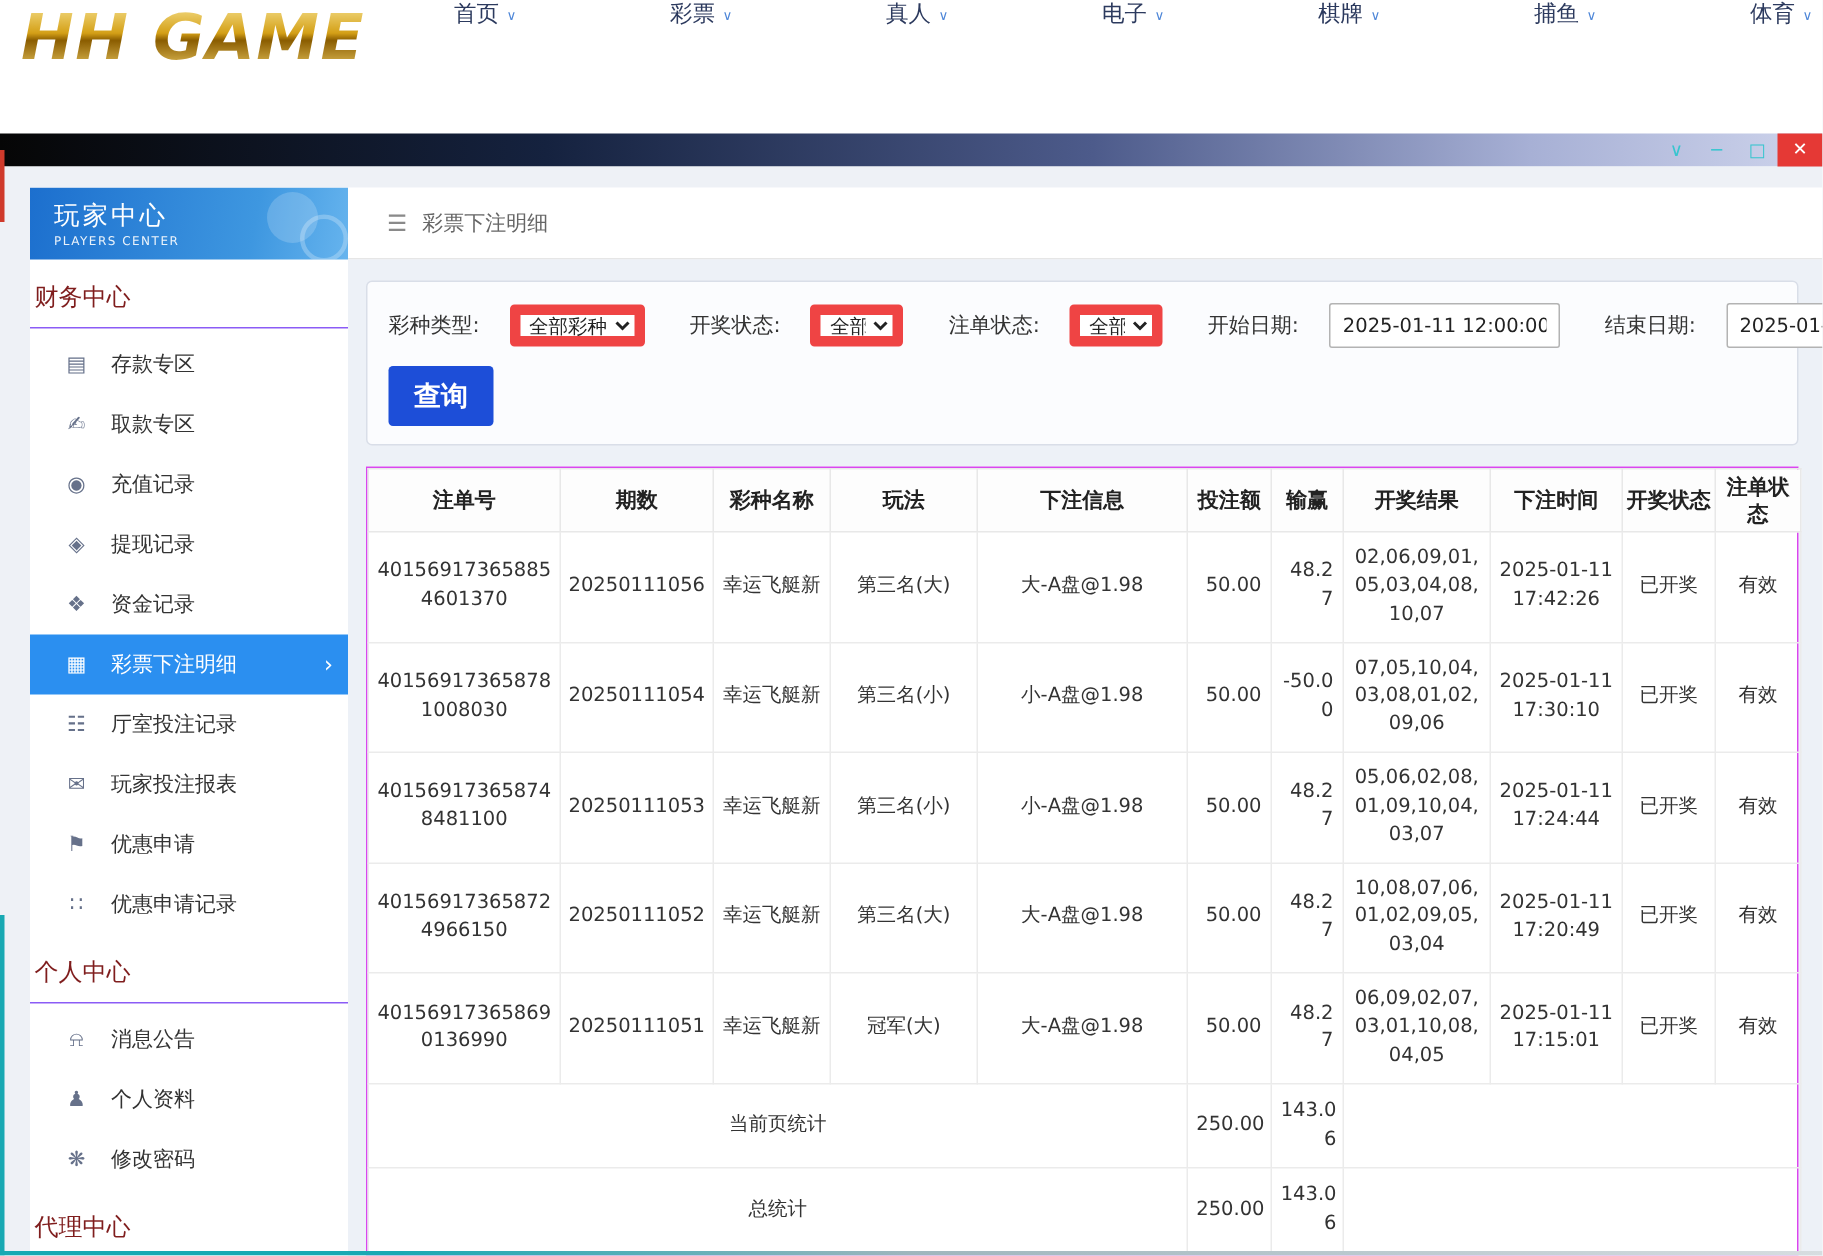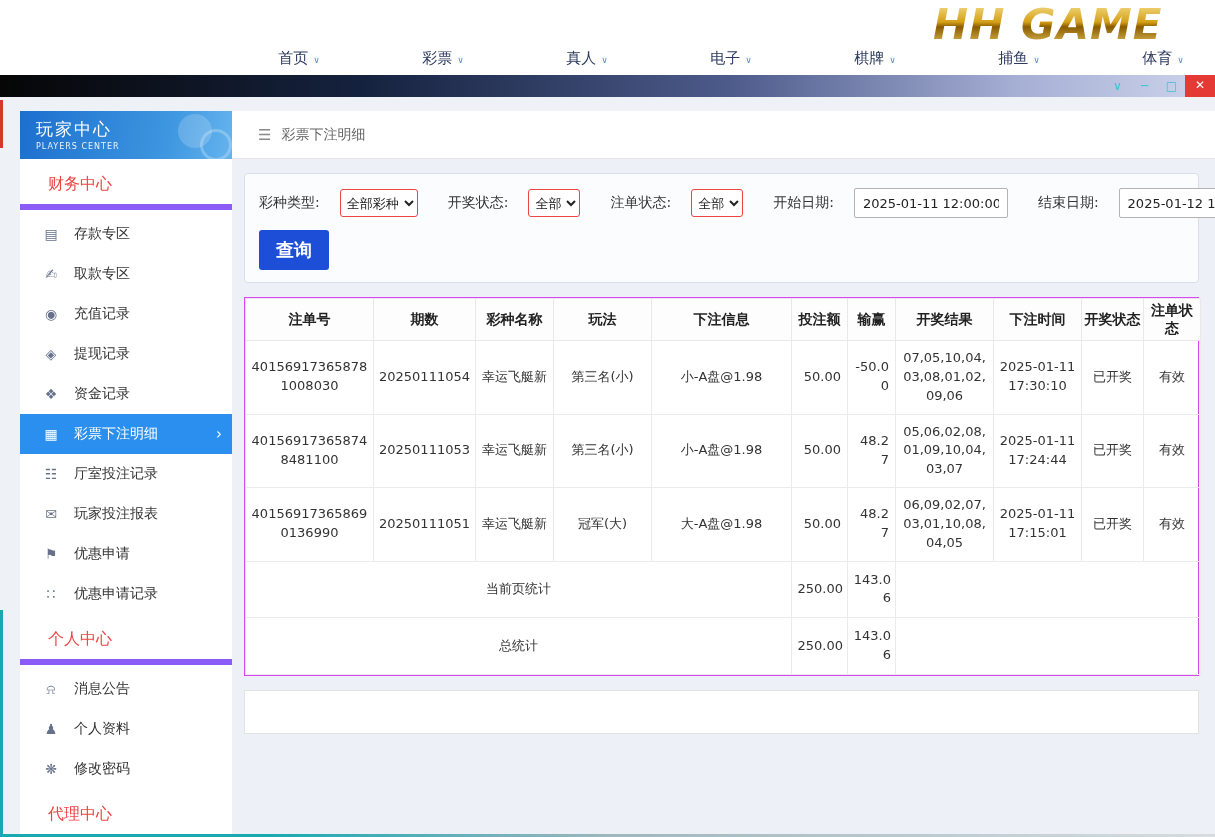--- a/index.html
+++ b/index.html
@@ -3,21 +3,21 @@
 <meta charset="utf-8">
 <style>
   * { margin:0; padding:0; box-sizing:border-box; }
   html,body { width:1215px; height:837px; }
   body {
     font-family:"DejaVu Sans","Liberation Sans",sans-serif;
     background:#fff; overflow:hidden; position:relative;
   }
 
   
-  .top-header { height:75px; background:#fff; display:flex; align-items:flex-end;flex-direction:column; }
+  .top-header { height:89px; background:#fff; display:flex; align-items:flex-start; }
   .logo {
     margin-left:14px; width:282px; font-size:42px; font-weight:bold; font-style:italic;
     letter-spacing:1px; color:#c9a01f;
     background:linear-gradient(180deg,#f9e79a 0%,#d4a017 45%,#8a5c00 55%,#f0cf66 100%);
     -webkit-background-clip:text; background-clip:text; -webkit-text-fill-color:transparent;
     cursor:pointer; white-space:nowrap;
   }
   .top-nav { display:flex; margin-left:28px;gap:40px; }
   .nav-item {
     width:104px; display:flex; align-items:center; justify-content:center; gap:5px;
@@ -39,40 +39,40 @@
   
   .sidebar { width:212px; background:#fff; display:flex; flex-direction:column; overflow:hidden; }
   .sidebar-header {
     flex:0 0 48px; color:#fff; padding:7px 0 0 16px; position:relative; overflow:hidden;
     background:linear-gradient(100deg,#1c6fce 0%,#3e97e0 70%,#66b4ee 100%);
   }
   .sidebar-header::before { content:""; position:absolute; right:20px; top:3px; width:34px; height:34px; border-radius:50%; background:rgba(255,255,255,.18); }
   .sidebar-header::after  { content:""; position:absolute; right:0;  top:18px; width:26px; height:26px; border-radius:50%; border:3px solid rgba(255,255,255,.25); }
   .sb-title { font-size:17px; font-weight:normal; letter-spacing:2px; }
   .sb-sub { font-size:8px; letter-spacing:1px; opacity:.9; margin-top:1px; }
-  .sb-section-title { font-size:16px; color:#ef4444; padding:15px 0 9px 28px; border-bottom:6px solid #8b5cf6; margin-bottom:4px; }
+  .sb-section-title { font-size:16px; color:#7f1d1d; padding:15px 0 9px 3px; border-bottom:1px solid #8b5cf6; margin-bottom:4px; }
   .sb-item { flex:0 0 40px; display:flex; align-items:center; gap:14px; padding:0 10px 0 22px; font-size:14px; color:#333; cursor:pointer; }
   .sb-icon { width:18px; text-align:center; color:#66718a; font-size:14px; }
   .sb-item.active { background:#2b8ff0; color:#fff; }
   .sb-item.active .sb-icon { color:#fff; }
   .sb-arrow { margin-left:auto; font-size:15px; display:none; }
   .sb-item.active .sb-arrow { display:block; }
 
   
   .main { flex:1; min-width:0; display:flex; flex-direction:column; }
   .breadcrumb { height:48px; background:#fff; border-bottom:1px solid #e6e6e6; display:flex; align-items:center; gap:10px; padding-left:26px; font-size:14px; color:#666; }
   .bc-icon { color:#8a8a8a; font-size:15px; cursor:pointer; }
   .content { flex:1; background:#edf1f7; padding:14px 16px 0 12px; overflow:hidden; }
 
   
   .filter-card { background:#fbfcfe; border:1px solid #d9dee8; border-radius:4px; padding:14px 14px 12px; }
   .filter-row { display:flex; align-items:center; gap:20px; font-size:14px; color:#333; }
   .filter-label { margin-left:10px; white-space:nowrap; }
   .filter-label.first { margin-left:0; }
-  select { height:28px; border:1px solid #ef4444; border-radius:3px; background:#fff; font-size:13px; font-family:inherit; padding:0 2px; color:#222; cursor:pointer; }
+  select { height:28px; border:7px solid #ef4444; border-radius:3px; background:#fff; font-size:13px; font-family:inherit; padding:0 2px; color:#222; cursor:pointer; }
   .sel-type { width:106px; }
   .sel-small { width:62px; }
   .date-input { width:154px; height:30px; border:1px solid #b3b3b3; border-radius:2px; background:#fff; font-size:13px; font-family:inherit; padding:0 8px; color:#222; }
   .filter-actions { margin-top:12px; }
   .btn-primary { background:#1d4ed8; color:#fff; border:none; border-radius:3px; font-size:18px; font-weight:bold; padding:8px 17px; cursor:pointer; font-family:inherit; }
 
   
   .table-card { margin-top:14px; background:#fff; border:1px solid #d946ef; }
   table { width:100%; border-collapse:collapse; table-layout:fixed; }
   th { height:42px; font-size:14px; font-weight:bold; color:#222; border:1px solid #e8e8e8; background:#fdfdfd; padding:2px; }
@@ -261,20 +261,33 @@
                 <th>投注额</th>
                 <th>输赢</th>
                 <th>开奖结果</th>
                 <th>下注时间</th>
                 <th>开奖状态</th>
                 <th>注单状态</th>
               </tr>
             </thead>
           <tbody id="table-body">
               <tr>
+                <td>401569173658854601370</td>
+                <td>20250111056</td>
+                <td>幸运飞艇新</td>
+                <td>第三名(大)</td>
+                <td>大-A盘@1.98</td>
+                <td class="num">50.00</td>
+                <td class="num">48.27</td>
+                <td>02,06,09,01,05,03,04,08,10,07</td>
+                <td>2025-01-11 17:42:26</td>
+                <td>已开奖</td>
+                <td>有效</td>
+              </tr>
+              <tr>
                 <td>401569173658781008030</td>
                 <td>20250111054</td>
                 <td>幸运飞艇新</td>
                 <td>第三名(小)</td>
                 <td>小-A盘@1.98</td>
                 <td class="num">50.00</td>
                 <td class="num">-50.00</td>
                 <td>07,05,10,04,03,08,01,02,09,06</td>
                 <td>2025-01-11 17:30:10</td>
                 <td>已开奖</td>
@@ -283,20 +296,33 @@
               <tr>
                 <td>401569173658748481100</td>
                 <td>20250111053</td>
                 <td>幸运飞艇新</td>
                 <td>第三名(小)</td>
                 <td>小-A盘@1.98</td>
                 <td class="num">50.00</td>
                 <td class="num">48.27</td>
                 <td>05,06,02,08,01,09,10,04,03,07</td>
                 <td>2025-01-11 17:24:44</td>
+                <td>已开奖</td>
+                <td>有效</td>
+              </tr>
+              <tr>
+                <td>401569173658724966150</td>
+                <td>20250111052</td>
+                <td>幸运飞艇新</td>
+                <td>第三名(大)</td>
+                <td>大-A盘@1.98</td>
+                <td class="num">50.00</td>
+                <td class="num">48.27</td>
+                <td>10,08,07,06,01,02,09,05,03,04</td>
+                <td>2025-01-11 17:20:49</td>
                 <td>已开奖</td>
                 <td>有效</td>
               </tr>
               <tr>
                 <td>401569173658690136990</td>
                 <td>20250111051</td>
                 <td>幸运飞艇新</td>
                 <td>冠军(大)</td>
                 <td>大-A盘@1.98</td>
                 <td class="num">50.00</td>

